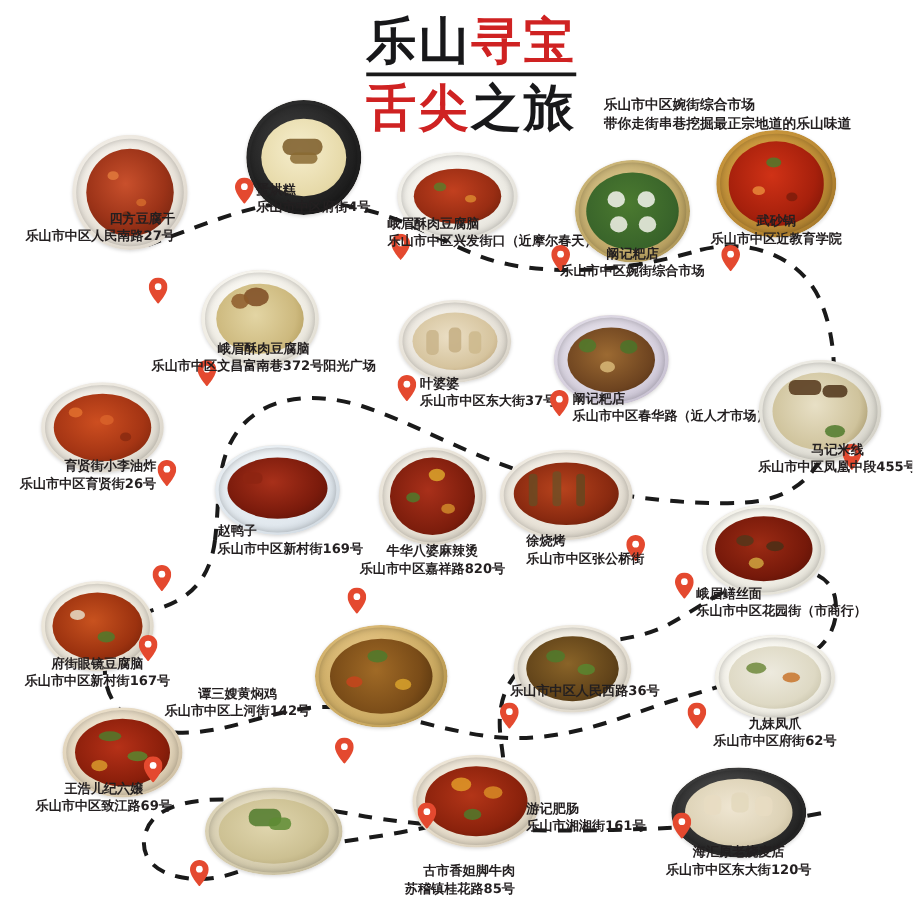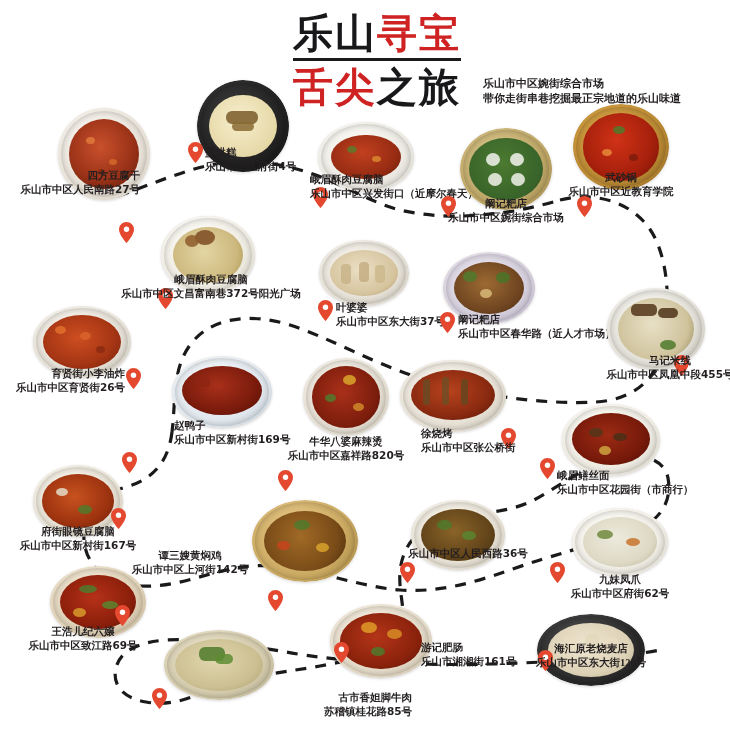--- a/index.html
+++ b/index.html
@@ -594,19 +594,19 @@
       <div class="speck" style="left:24%;top:30%;width:14px;height:16px;border-radius:5px;background:#e7dcc2;"></div>
       <div class="speck" style="left:44%;top:28%;width:14px;height:16px;border-radius:5px;background:#e3d8bc;"></div>
       <div class="speck" style="left:62%;top:32%;width:14px;height:16px;border-radius:5px;background:#e7dcc2;"></div>
     </div>
     <div class="pin" style="left:538px; top:650px;">
       <svg viewBox="0 0 15 21" width="15" height="21">
           <path d="M7.5 0C3.4 0 0 3.4 0 7.5 0 13 7.5 21 7.5 21S15 13 15 7.5C15 3.4 11.6 0 7.5 0z" fill="#e4492f"></path>
           <circle cx="7.5" cy="7.3" r="2.7" fill="#ffffff"></circle>
         </svg>
     </div>
-    <div class="caption ctr" style="left:471px; top:642px; width:240px;font-family:Liberation Serif, serif;">
+    <div class="caption ctr" style="left:471px; top:675px; width:240px;">
       <span class="name">海汇原老烧麦店</span>
       <span class="addr">乐山市中区东大街120号</span>
     </div>
   </div>
 
 </div>
 
 </body></html>

